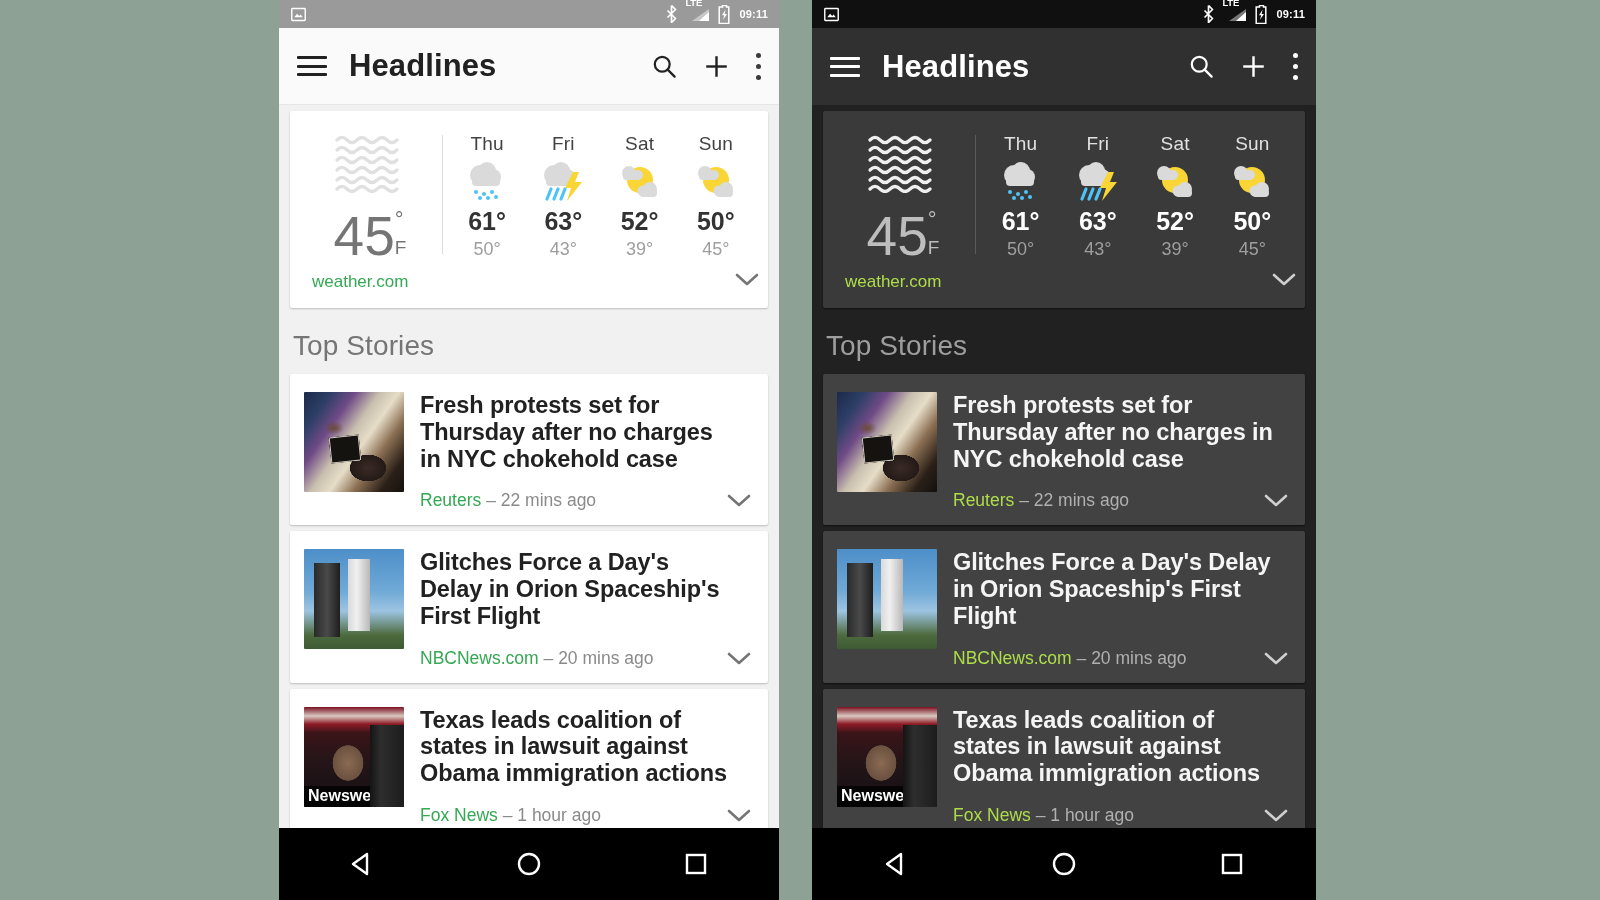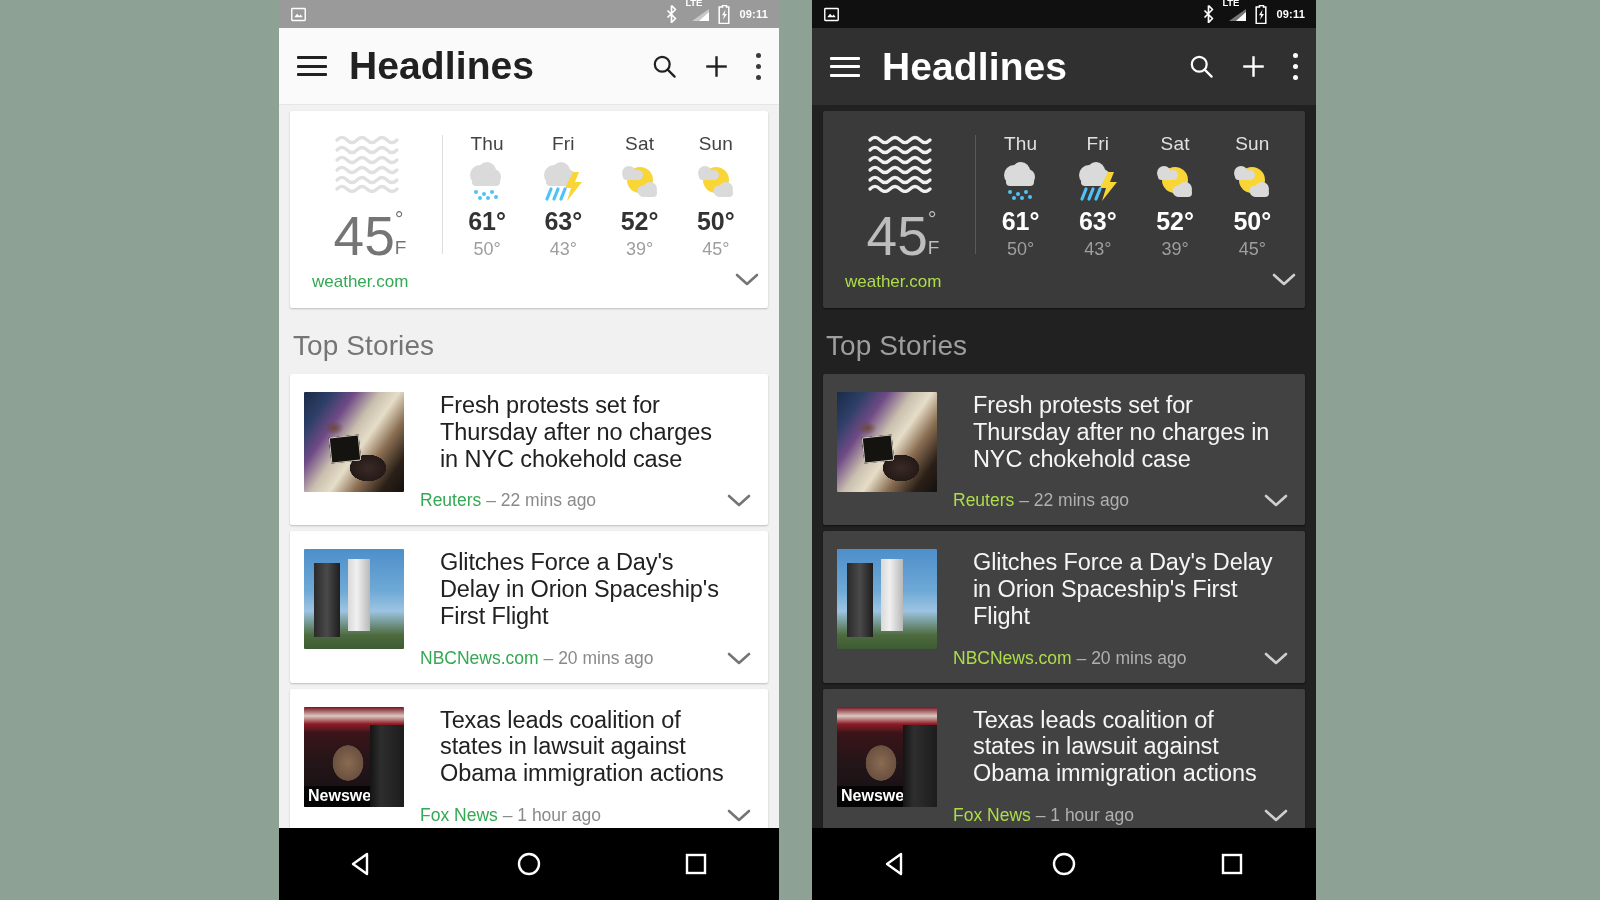--- a/index.html
+++ b/index.html
@@ -31,21 +31,21 @@
   .sb-clock{ font-size:11px; font-weight:bold; padding-left:1px;}
   .ico{ display:inline-block; line-height:0; }
 
   
   .appbar{
     height:77px; flex:0 0 77px; display:flex; align-items:center;
     padding:0 18px; gap:0;
   }
   .light .appbar{ background:#fafafa; color:#212121; border-bottom:1px solid #e6e6e6;}
   .dark  .appbar{ background:#303030; color:#ffffff; }
-  .ab-title{ font-size:39px; font-weight:bold; margin-left:22px; letter-spacing:.1px;}
+  .ab-title{ font-size:31px; font-weight:bold; margin-left:22px; letter-spacing:.1px;}
   .light .ab-title{ color:#212121; }
   .dark  .ab-title{ color:#ffffff; }
   .ab-actions{ margin-left:auto; display:flex; align-items:center; gap:24px; }
   .hamb{ width:30px; height:20px; display:flex; flex-direction:column; justify-content:space-between; cursor:pointer;}
   .hamb i{ display:block; height:3px; border-radius:1px; }
   .light .hamb i{ background:#212121; }
   .dark  .hamb i{ background:#ffffff; }
   .kebab{ width:6px; display:flex; flex-direction:column; gap:6px; align-items:center; cursor:pointer;}
   .kebab i{ width:5px; height:5px; border-radius:50%; display:block;}
   .light .kebab i{ background:#3a3a3a;}
@@ -95,21 +95,21 @@
   .sechead{ font-size:28px; padding:22px 16px 12px 14px; letter-spacing:.1px;}
   .light .sechead{ color:#757575; }
   .dark  .sechead{ color:#9e9e9e; }
 
   
   .scard{ margin:0 11px 6px 11px; border-radius:2px; position:relative; display:flex; padding:18px 14px 14px 14px;}
   .light .scard{ background:#ffffff; box-shadow:0 1px 2px rgba(0,0,0,.22); }
   .dark  .scard{ background:#424242; box-shadow:0 1px 2px rgba(0,0,0,.5); }
   .thumb{ width:100px; height:100px; flex:0 0 100px; border-radius:1px; position:relative; overflow:hidden; }
   .stext{ flex:1 1 auto; padding-left:16px; padding-right:18px; }
-  .stitle{ font-size:23.5px; line-height:1.14; font-weight:normal; letter-spacing:-.1px;margin-left:20px;}
+  .stitle{ font-size:23.5px; line-height:1.14; font-weight:bold; letter-spacing:-.1px;}
   .light .stitle{ color:#212121; }
   .dark  .stitle{ color:#f5f5f5; }
   .smeta{ font-size:17.5px; margin-top:18px; }
   .light .smeta .src{ color:#34a853; }
   .dark  .smeta .src{ color:#aedd4a; }
   .light .smeta .tm{ color:#8a8a8a; }
   .dark  .smeta .tm{ color:#b0b0b0; }
   .light .smeta .dash{ color:#8a8a8a;}
   .dark  .smeta .dash{ color:#b0b0b0;}
   .schev{ position:absolute; right:16px; bottom:12px; }

